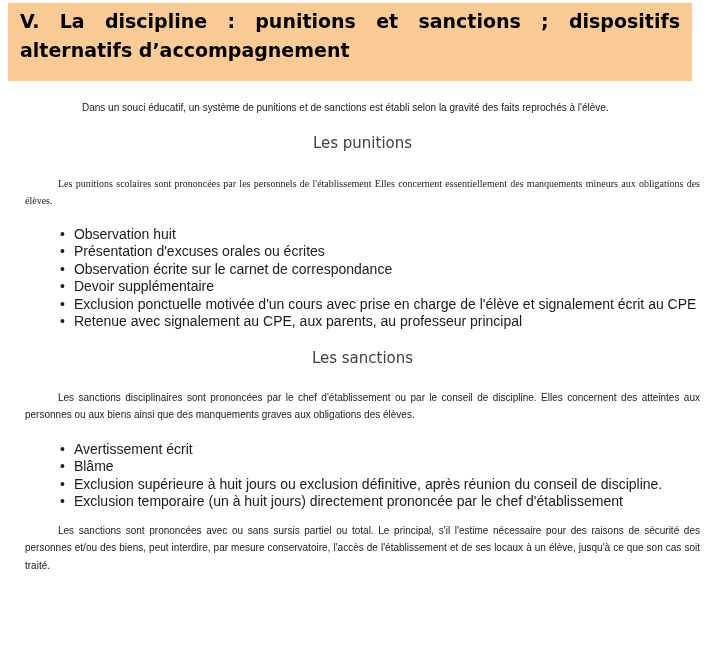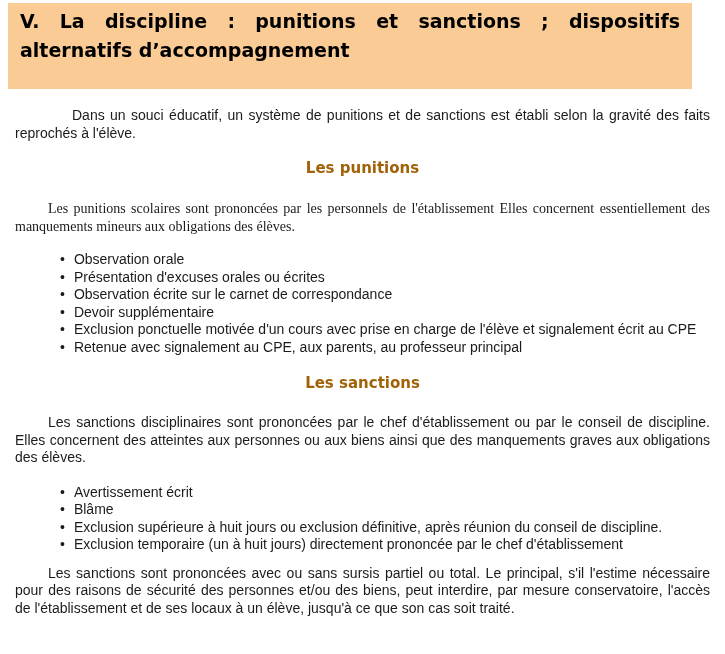--- a/index.html
+++ b/index.html
@@ -17,47 +17,47 @@
   .page {
     padding: 3px 15px 0 15px;
     box-sizing: border-box;
     width: 725px;
   }
   .banner {
     background: #FBCB95;
     margin-left: -7px;
     width: 684px;
     box-sizing: border-box;
-    padding: 4px 12px 24px 12px;
+    padding: 4px 12px 16px 12px;
     font-family: "DejaVu Sans", sans-serif;
     font-weight: bold;
     font-size: 19px;
     line-height: 29px;
     text-align: justify;
     color: #000000;
   }
   .para {
-    font-size: 14px;
+    font-size: 10px;
     line-height: 17.5px;
     text-align: justify;
     text-indent: 33px;
-    margin: 0;
+    margin: 10px;
   }
   .para.indent-lg { text-indent: 57px; }
   .p1 { margin-top: 18px; }
   .p2 { margin-top: 22px; font-family: Liberation Serif, serif; }
   .p3 { margin-top: 21px; }
   .p4 { margin-top: 11px; }
   .sect {
     font-family: "DejaVu Sans", sans-serif;
-    font-weight: bold;
+    font-weight: normal;
     font-size: 15px;
     line-height: 20px;
     text-align: center;
-    color: #a16207;
+    color: #404040;
   }
   .sect1 { margin-top: 16px; }
   .sect2 { margin-top: 17px; }
   .bullets { margin: 0; }
   .bullets.ul1 { margin-top: 16px; }
   .bullets.ul2 { margin-top: 17px; }
   .li {
     font-size: 14px;
     line-height: 17.5px;
     text-align: justify;
@@ -76,21 +76,21 @@
     <span>V. La discipline : punitions et sanctions ; dispositifs alternatifs d’accompagnement</span>
   </div>
 
   <p class="para indent-lg p1">Dans un souci éducatif, un système de punitions et de sanctions est établi selon la gravité des faits reprochés à l'élève.</p>
 
   <div class="sect sect1">Les punitions</div>
 
   <p class="para p2">Les punitions scolaires sont prononcées par les personnels de l'établissement Elles concernent essentiellement des manquements mineurs aux obligations des élèves.</p>
 
   <div class="bullets ul1">
-    <div class="li"><span class="bullet">•</span><span>Observation orale</span></div>
+    <div class="li"><span class="bullet">•</span><span>Observation huit</span></div>
     <div class="li"><span class="bullet">•</span><span>Présentation d'excuses orales ou écrites</span></div>
     <div class="li"><span class="bullet">•</span><span>Observation écrite sur le carnet de correspondance</span></div>
     <div class="li"><span class="bullet">•</span><span>Devoir supplémentaire</span></div>
     <div class="li"><span class="bullet">•</span><span>Exclusion ponctuelle motivée d'un cours avec prise en charge de l'élève et signalement écrit au CPE</span></div>
     <div class="li"><span class="bullet">•</span><span>Retenue avec signalement au CPE, aux parents, au professeur principal</span></div>
   </div>
 
   <div class="sect sect2">Les sanctions</div>
 
   <p class="para p3">Les sanctions disciplinaires sont prononcées par le chef d'établissement ou par le conseil de discipline. Elles concernent des atteintes aux personnes ou aux biens ainsi que des manquements graves aux obligations des élèves.</p>

